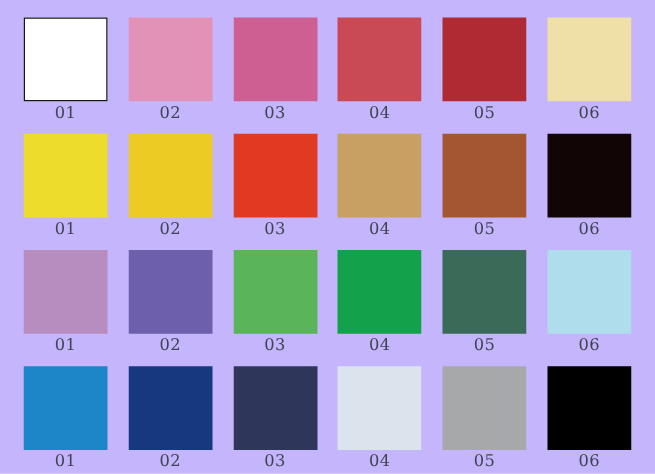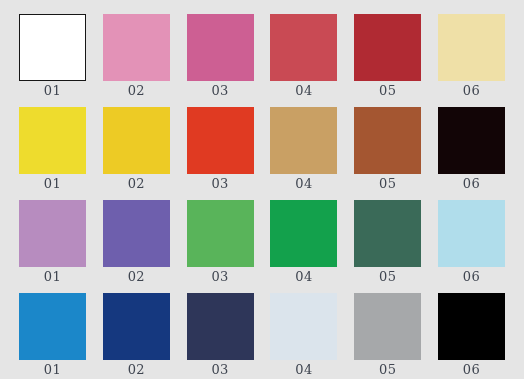--- a/index.html
+++ b/index.html
@@ -51,21 +51,21 @@
     line-height: 19px;
     color: #3f4550;
     letter-spacing: 0.4px;
     text-align: center;
     user-select: none;
   }
 </style>
 </head>
 <body>
 
-<div id="palette-sheet" style="background: #e5e5e5;">
+<div id="palette-sheet" style="background: #c4b5fd;">
     <div class="palette-row">
       <div class="swatch-cell">
         <div class="swatch-chip outlined" style="background-color: rgb(255, 255, 255); border-color: rgb(22, 22, 22);"></div>
         <div class="swatch-label" style="color: rgb(63, 69, 80);">01</div>
       </div>
       <div class="swatch-cell">
         <div class="swatch-chip" style="background-color: rgb(227, 146, 183);"></div>
         <div class="swatch-label" style="color: rgb(63, 69, 80);">02</div>
       </div>
       <div class="swatch-cell">

